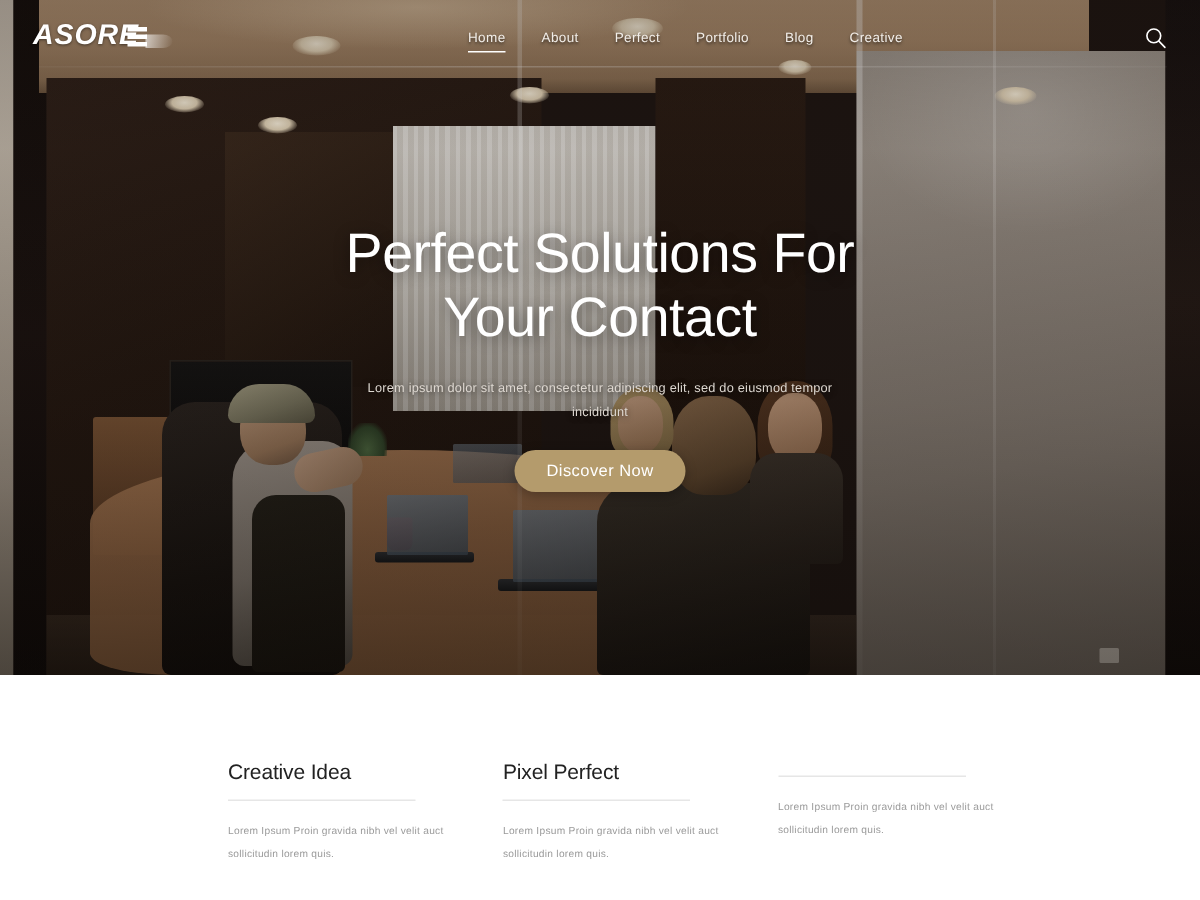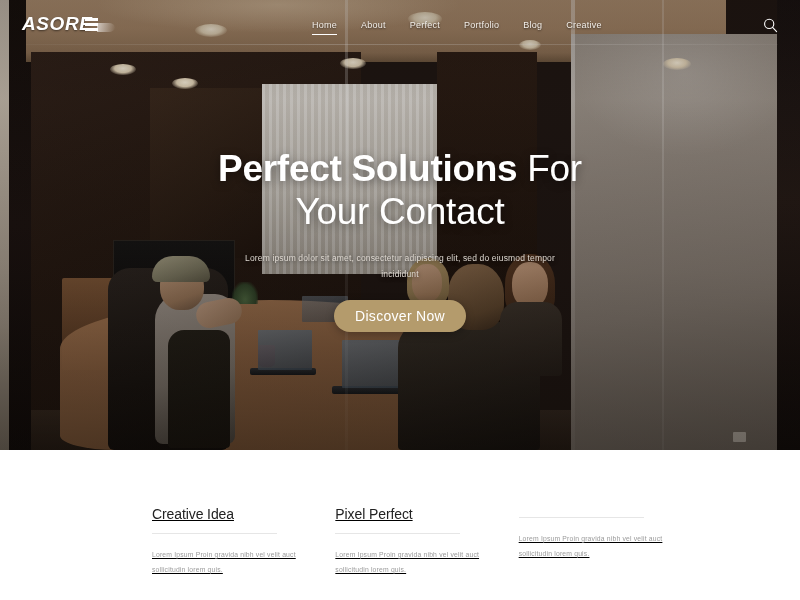--- a/index.html
+++ b/index.html
@@ -273,44 +273,44 @@
     position:absolute; left:0; top:0; width:800px; height:450px;
     z-index:30; pointer-events:none;
     display:flex; flex-direction:column; align-items:center;
   }
   .hero-h1 {
     margin-top:148px;
     font-size:37px; line-height:1.16; color:#ffffff;
     text-align:center; font-weight:300; letter-spacing:-.3px;
     text-shadow:0 2px 10px rgba(0,0,0,.42);
   }
-  .hero-h1 b { font-weight:bold; }
+  .hero-h1 b { font-weight:normal; }
   .hero-sub {
     margin-top:17px; width:320px; text-align:center;
     font-size:8.5px; line-height:1.85; color:#ded8d1; letter-spacing:.15px;
     text-shadow:0 1px 4px rgba(0,0,0,.55);
   }
   .hero-cta-wrap { margin-top:18px; pointer-events:auto; }
   .hero-cta {
     display:inline-block; border:none; cursor:pointer;
     background:#b49b6c; color:#ffffff;
-    font-size:14px; letter-spacing:.3px;
+    font-size:11px; letter-spacing:.3px;
     padding:8px 21px; border-radius:40px;
     font-family:"Liberation Sans",sans-serif;
     box-shadow:0 2px 8px rgba(0,0,0,.28);
   }
 
   
   .features {
     position:absolute; left:0; top:450px; width:800px; height:150px;
     background:#ffffff;
   }
   .feature-grid {
     position:absolute; left:152px; top:56px; width:520px;
-    display:flex; gap:30px;text-decoration:underline;
+    display:flex; gap:30px;
   }
   .feature { width:182px; }
   .feature-title {
     font-size:14px; color:#222222; font-weight:normal; letter-spacing:-.1px;
   }
   .feature-rule {
     margin-top:11px; width:125px; height:1px; background:#e6e6e6;
   }
   .feature-text {
     margin-top:13px; font-size:6.8px; line-height:2.25;

